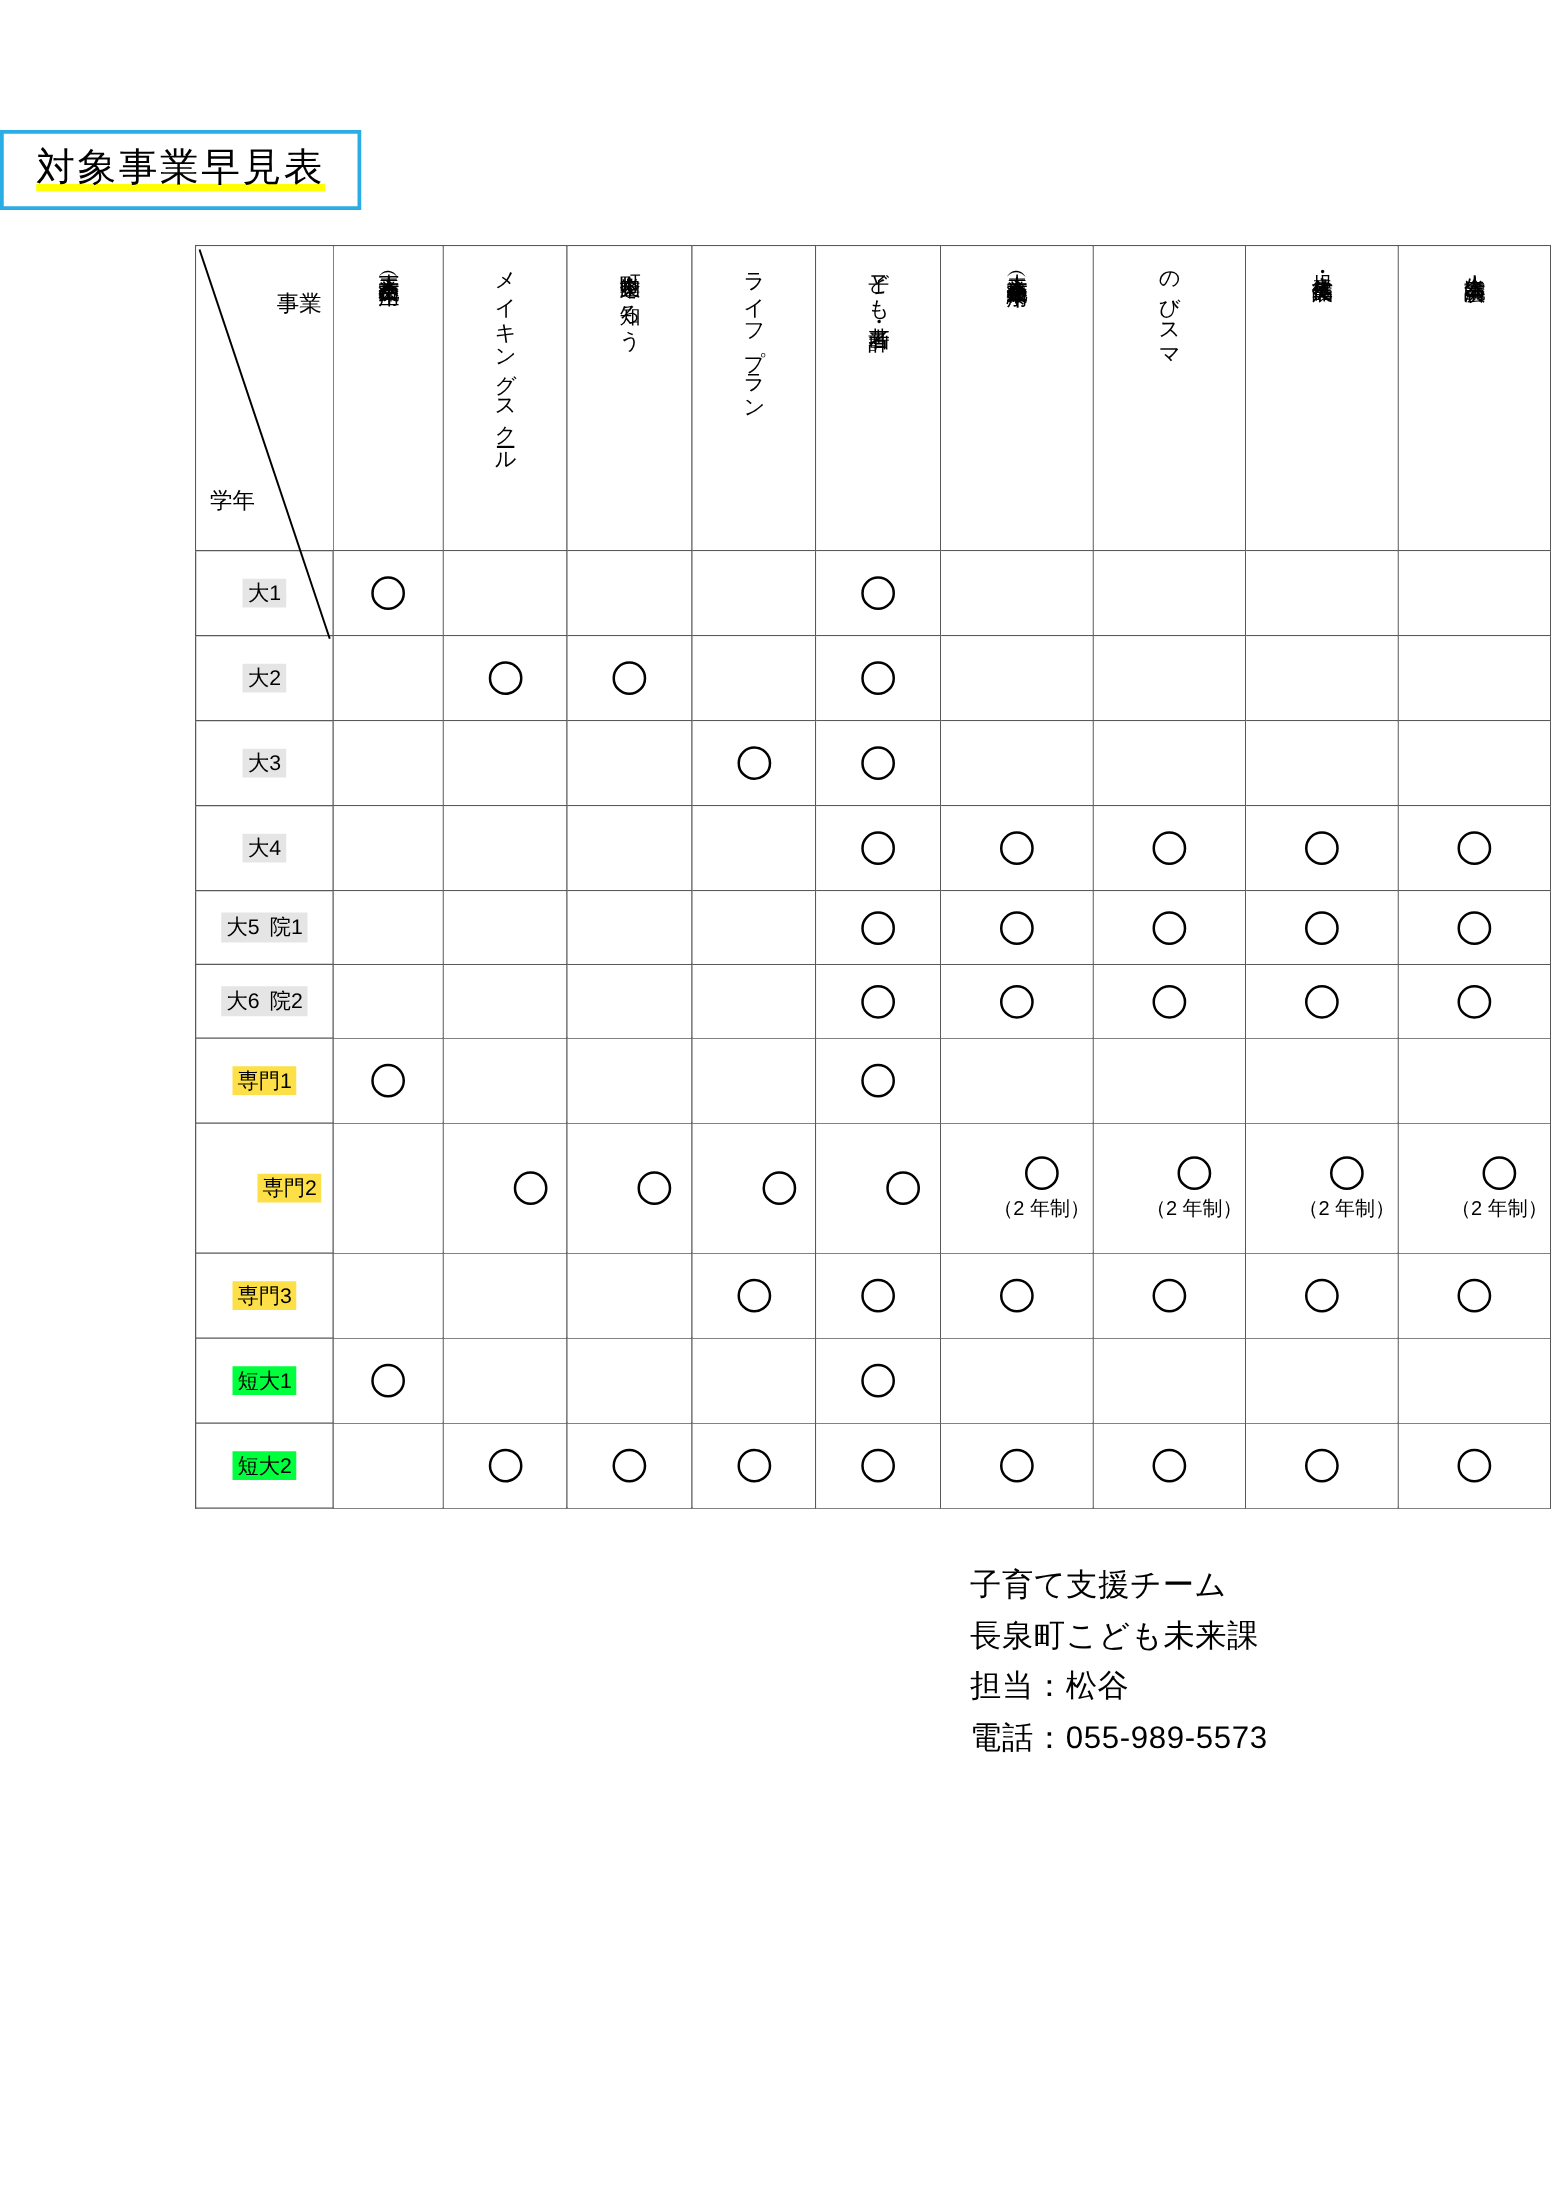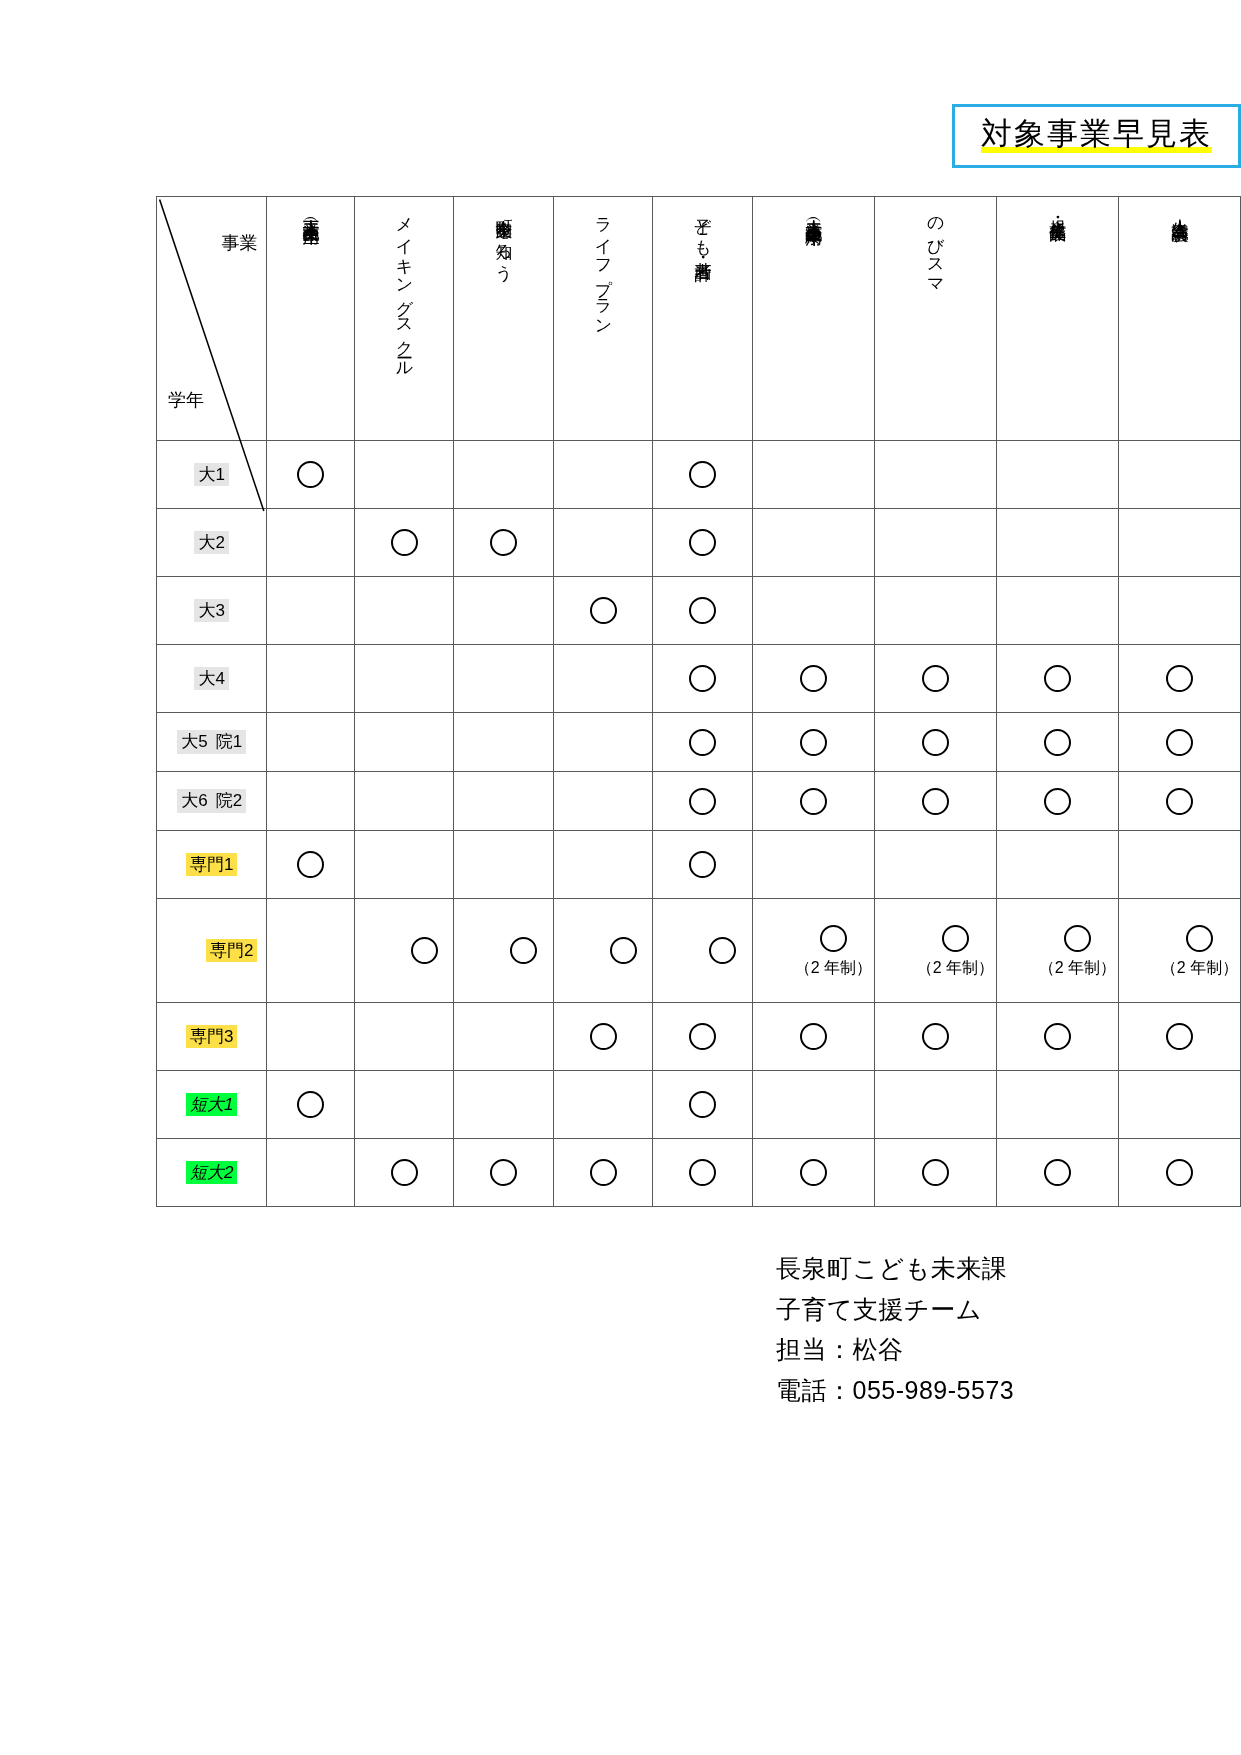--- a/index.html
+++ b/index.html
@@ -16,21 +16,21 @@
     overflow: hidden;
   }
 
   
   .title-wrap {
     position: absolute;
     left: 0;
     top: 104px;
     width: 1241px;
     display: flex;
-    justify-content: flex-end;
+    justify-content: flex-start;
   }
   .title-box {
     border: 3px solid #29ade4;
     background: #ffffff;
     padding: 10px 26px 12px 26px;
     box-sizing: border-box;
   }
   .title-text {
     font-size: 31px;
     letter-spacing: 2px;
@@ -111,21 +111,21 @@
     padding: 2px 0;
   }
   td.rowlabel .chip {
     display: inline-block;
     padding: 1px 4px;
     line-height: 1.25;
     white-space: nowrap;
   }
   .hl-yellow { background: #e5e5e5; }
   .hl-cyan   { background: #fde047; }
-  .hl-green  { background: #00ff3c; font-style: italic; }
+  .hl-green  { background: #00ff3c; }
 
   
   td.cell {
     width: 84px;
     position: relative;
   }
   .mark {
     display: inline-block;
     width: 27px;
     height: 27px;
@@ -623,17 +623,17 @@
             <div class="cell-inner">
               <span class="mark"></span>
             </div>
           </td>
         </tr>
       </tbody>
   </table>
 </div>
 
 <div class="footer">
+  <div>子育て支援チーム</div>
   <div>長泉町こども未来課</div>
-  <div>子育て支援チーム</div>
   <div>担当：松谷</div>
   <div>電話：055-989-5573</div>
 </div>
 
 </body></html>

